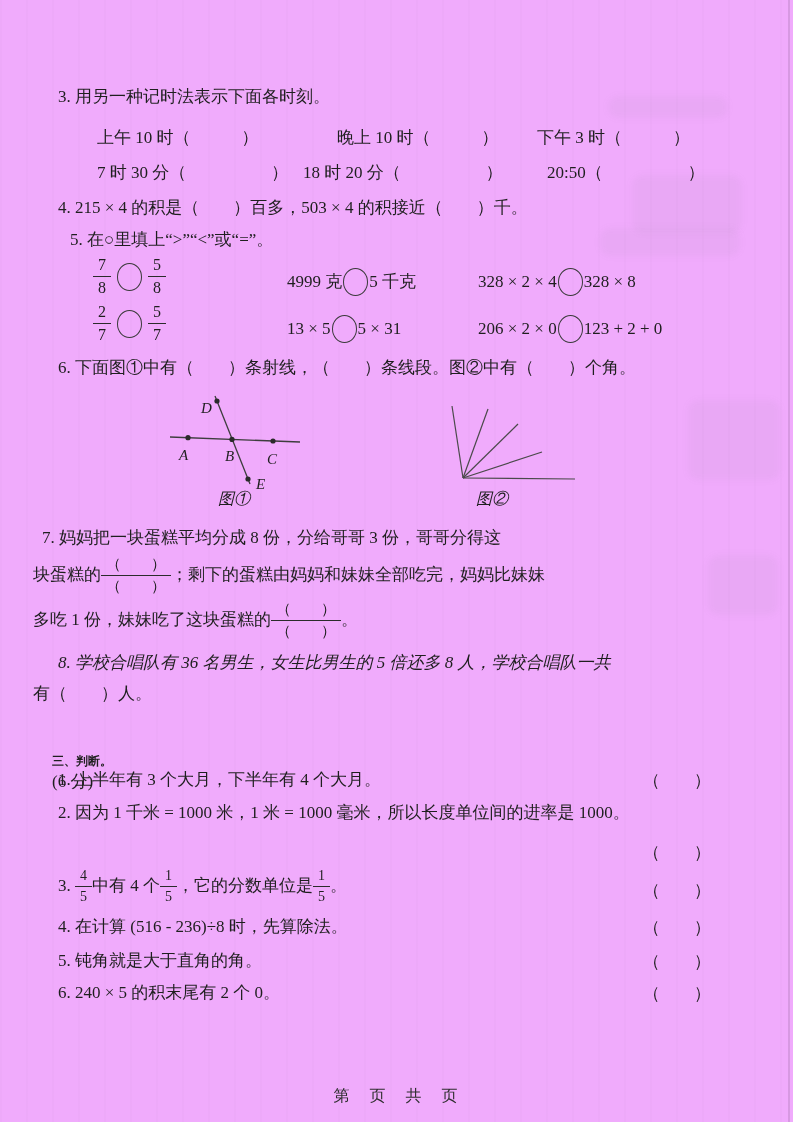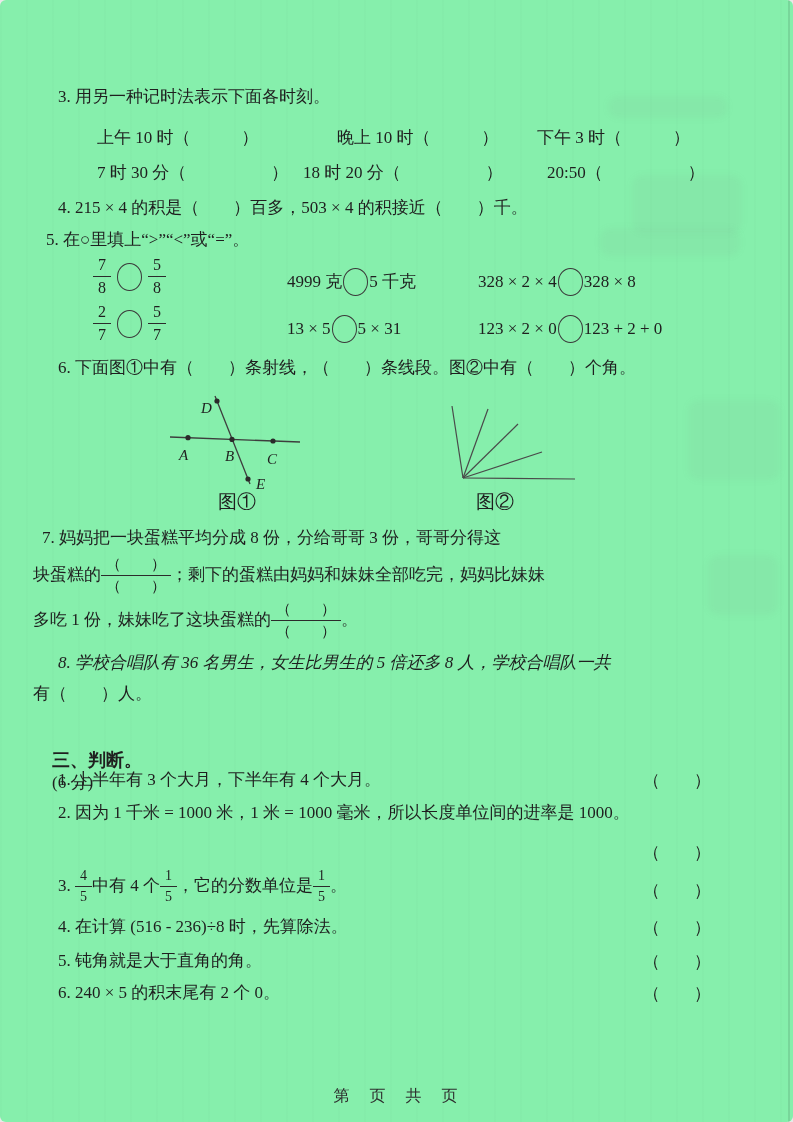--- a/index.html
+++ b/index.html
@@ -1,41 +1,40 @@
 <!DOCTYPE html>
 <html><head>
 <meta charset="utf-8">
 <style>
   html,body{margin:0;padding:0;background:#e9e9e9;}
   .page{
     position:relative;width:793px;height:1122px;margin:0 auto;
-    background:#86efac;overflow:hidden;
+    background:#f0abfc;overflow:hidden;
     font-family:"Liberation Serif","DejaVu Serif",serif;
     color:#1f1f1f;
-    border-radius:6px;
   }
   .page::before{
     content:"";position:absolute;inset:0;pointer-events:none;
     background:repeating-linear-gradient(90deg,rgba(0,0,0,0.012) 0 2px,transparent 2px 26px);
   }
   .abs{position:absolute;font-size:17px;line-height:1.3;white-space:pre;}
   .flexline{display:flex;align-items:center;white-space:pre;}
   .frac{display:inline-flex;flex-direction:column;align-items:center;line-height:1;text-align:center;}
   .frac .fn{display:block;border-bottom:1.4px solid #2b2b2b;padding:1px 5px 3px;}
   .frac .fd{display:block;padding:3px 5px 1px;}
   .frac.big{font-size:16px;}
   .frac.small{font-size:14px;}
   .blankfrac .fn,.blankfrac .fd{min-width:58px;font-size:15px;}
   .circ{display:inline-block;width:23px;height:26px;border:1.4px solid #3a3a3a;border-radius:50%;
         background:transparent;flex:0 0 auto;}
   .circ.m6{margin:0 6px;}
   .circ.m1{margin:0 1px;}
-  .sec-title{font-weight:bold;font-size:18px;}
+  .sec-title{font-weight:bold;font-size:12px;}
   .sec-points{font-weight:normal;font-size:17px;}
-  .caption{position:absolute;font-size:19px;white-space:pre;}
+  .caption{position:absolute;font-size:16px;white-space:pre;font-style:italic;}
   .judge-paren{position:absolute;left:643px;font-size:17px;white-space:pre;}
   .footer{position:absolute;left:0;right:0;top:1086px;text-align:center;font-size:16px;
           color:#2e2e2e;letter-spacing:2px;white-space:pre;}
   .artifact{position:absolute;background:rgba(110,110,110,0.05);filter:blur(3px);border-radius:10px;}
   .edge-line{position:absolute;right:3px;top:0;bottom:0;width:2px;background:rgba(0,0,0,0.10);}
   svg{display:block;}
   svg text{font-family:"Liberation Serif","DejaVu Serif",serif;font-style:italic;font-size:15px;fill:#1f1f1f;}
 </style>
 </head>
 <body>
@@ -52,21 +51,21 @@
   <div class="abs" style="left:58px;top:86px;">3. 用另一种记时法表示下面各时刻。</div>
   <div class="abs" style="left:97px;top:127px;">上午 10 时（　　　）</div>
   <div class="abs" style="left:317px;top:127px;padding-left:20px;">晚上 10 时（　　　）</div>
   <div class="abs" style="left:537px;top:127px;">下午 3 时（　　　）</div>
   <div class="abs" style="left:97px;top:162px;">7 时 30 分（　　　　　）</div>
   <div class="abs" style="left:303px;top:162px;">18 时 20 分（　　　　　）</div>
   <div class="abs" style="left:547px;top:162px;">20:50（　　　　　）</div>
 
   <div class="abs" style="left:58px;top:197px;">4. 215 × 4 的积是（　　）百多，503 × 4 的积接近（　　）千。</div>
 
-  <div class="abs" style="left:46px;top:229px;">5. 在○里填上“&gt;”“&lt;”或“=”。</div>
+  <div class="abs" style="left:70px;top:229px;">5. 在○里填上“&gt;”“&lt;”或“=”。</div>
 
   <div class="abs flexline" style="left:93px;top:256px;">
     <span class="frac big">
       <span class="fn">7</span>
       <span class="fd">8</span>
     </span>
     <span class="circ m6"></span>
     <span class="frac big">
       <span class="fn">5</span>
       <span class="fd">8</span>
@@ -93,21 +92,21 @@
       <span class="fn">5</span>
       <span class="fd">7</span>
     </span>
   </div>
   <div class="abs flexline" style="left:287px;top:315px;">
     <span>13 × 5</span>
     <span class="circ m1"></span>
     <span>5 × 31</span>
   </div>
   <div class="abs flexline" style="left:478px;top:315px;">
-    <span>123 × 2 × 0</span>
+    <span>206 × 2 × 0</span>
     <span class="circ m1"></span>
     <span>123 + 2 + 0</span>
   </div>
 
   <div class="abs" style="left:58px;top:357px;">6. 下面图①中有（　　）条射线，（　　）条线段。图②中有（　　）个角。</div>
 
   <svg style="position:absolute;left:165px;top:390px;" width="145" height="122" viewBox="0 0 145 122">
     <line x1="5" y1="47" x2="135" y2="52" stroke="#3d3d3d" stroke-width="1.3"></line>
     <line x1="50" y1="6" x2="85" y2="94" stroke="#3d3d3d" stroke-width="1.3"></line>
     <circle cx="23" cy="47.7" r="2.6" fill="#2a2a2a"></circle>

